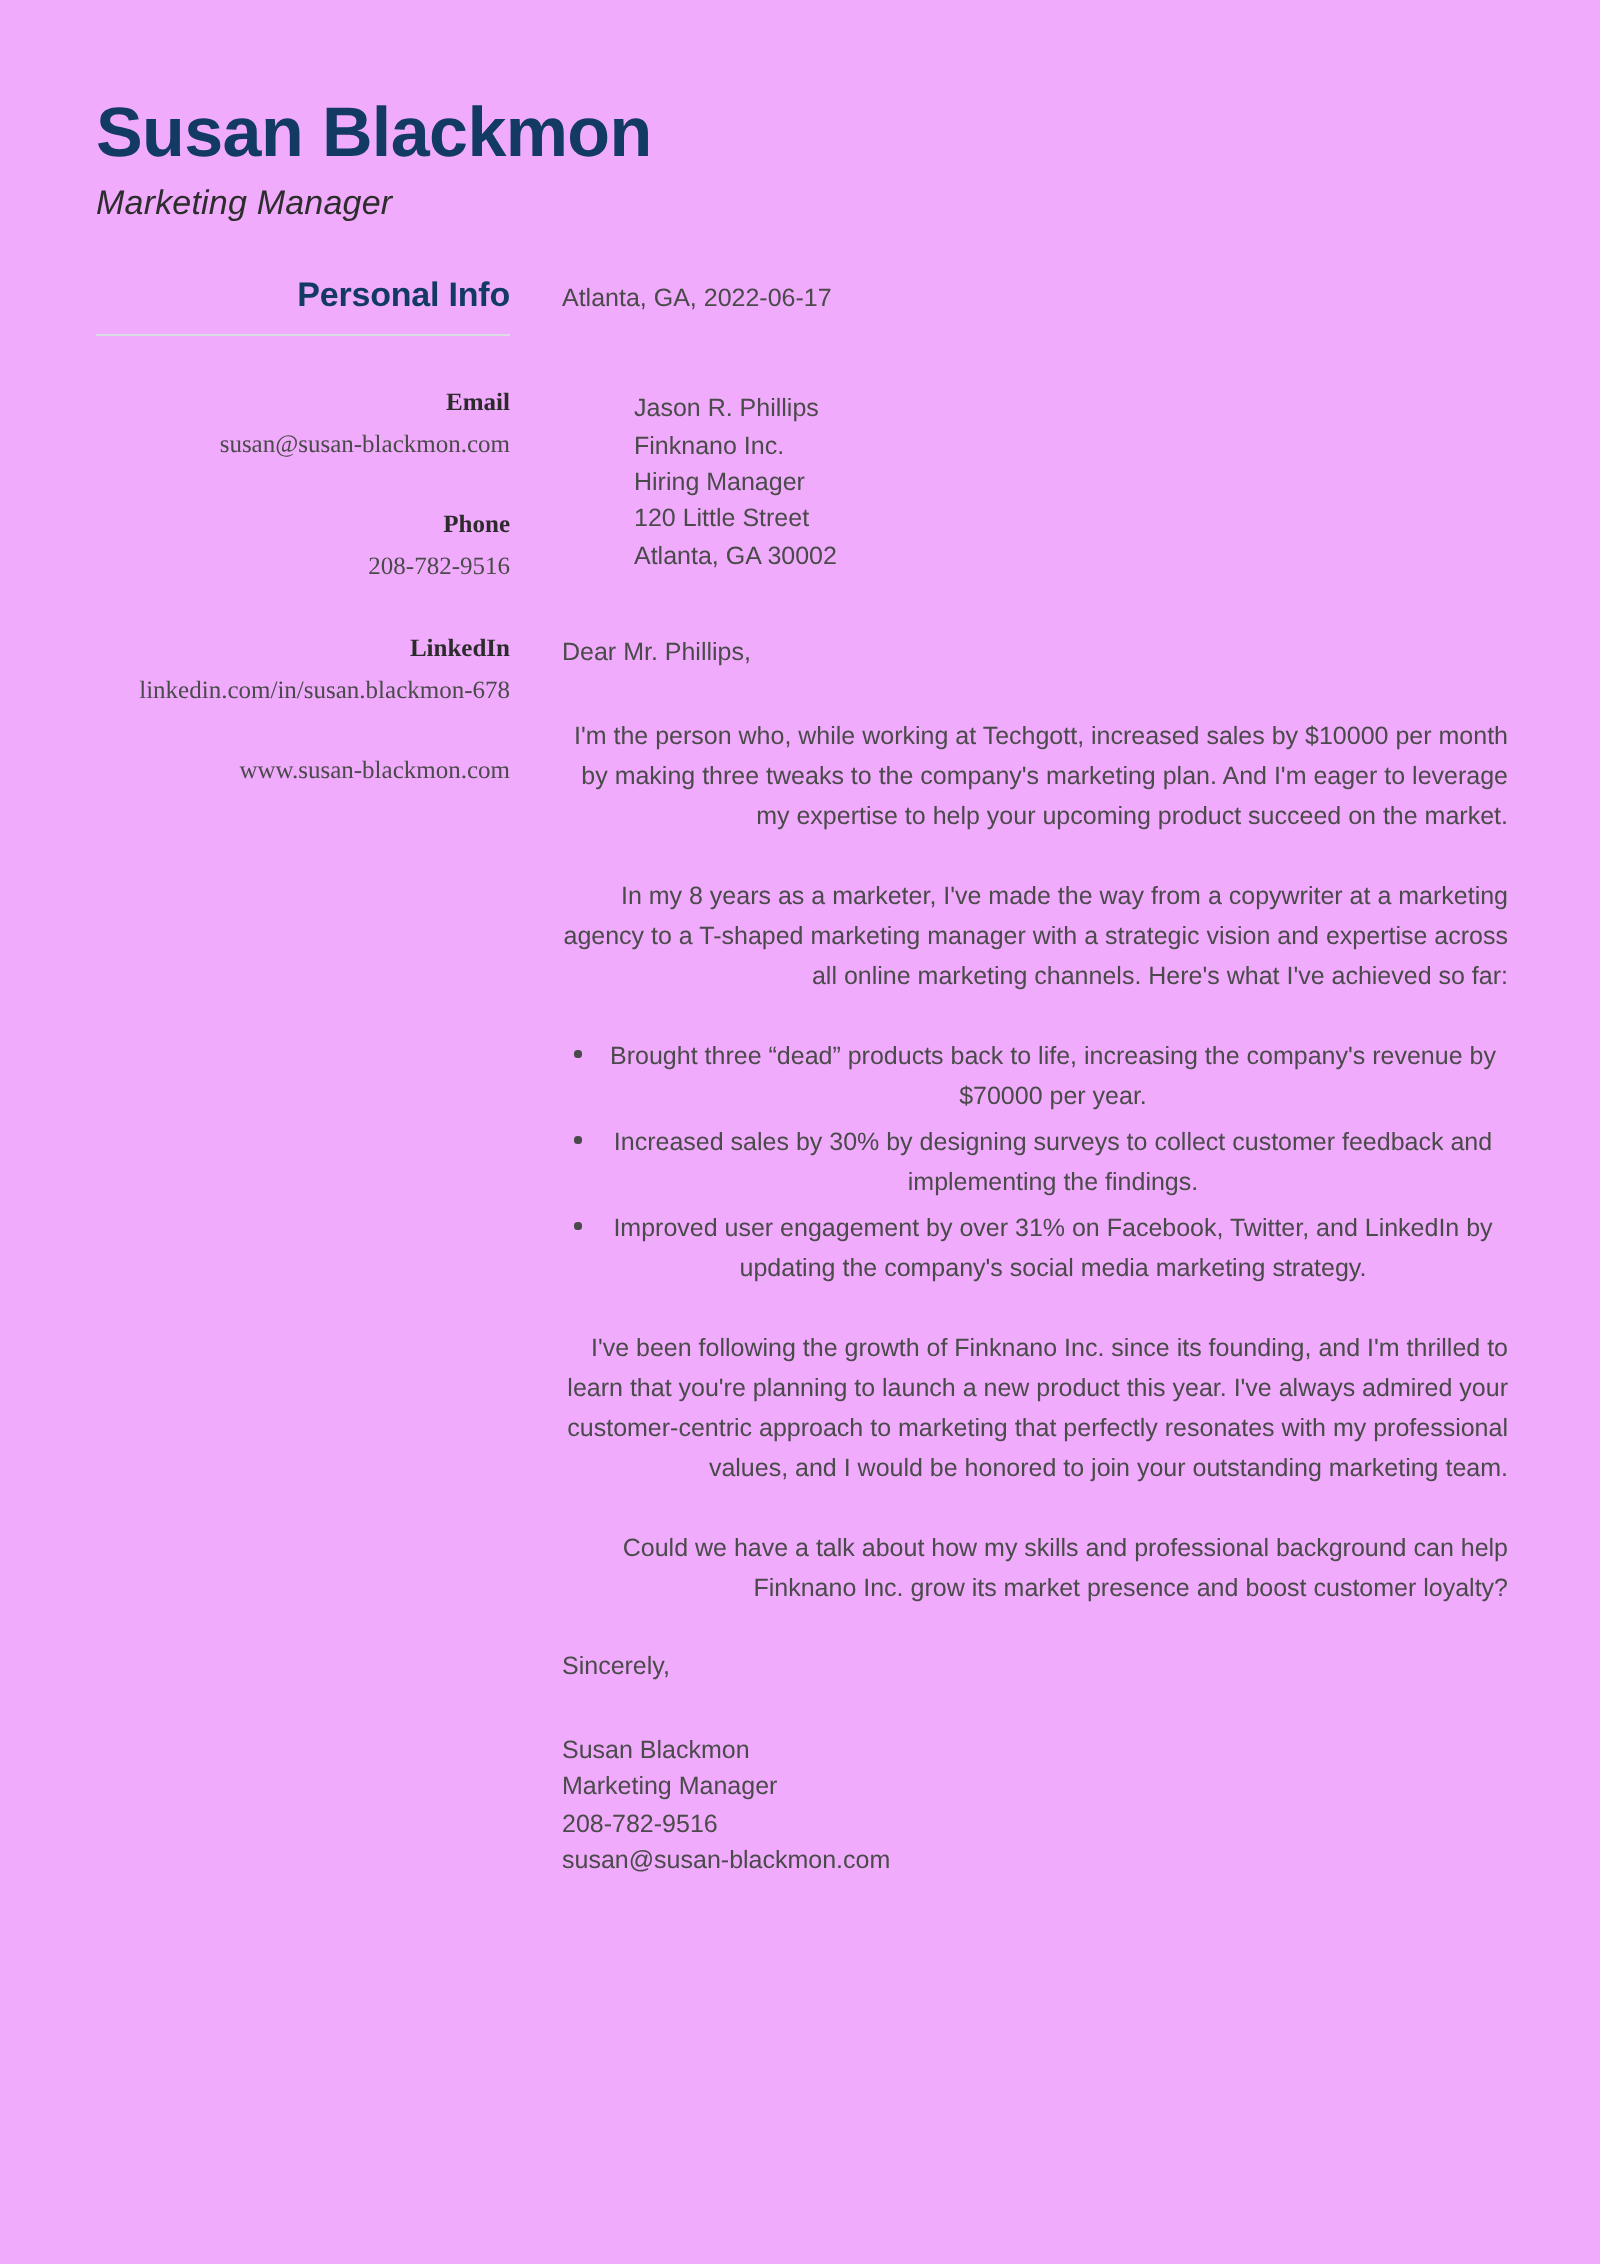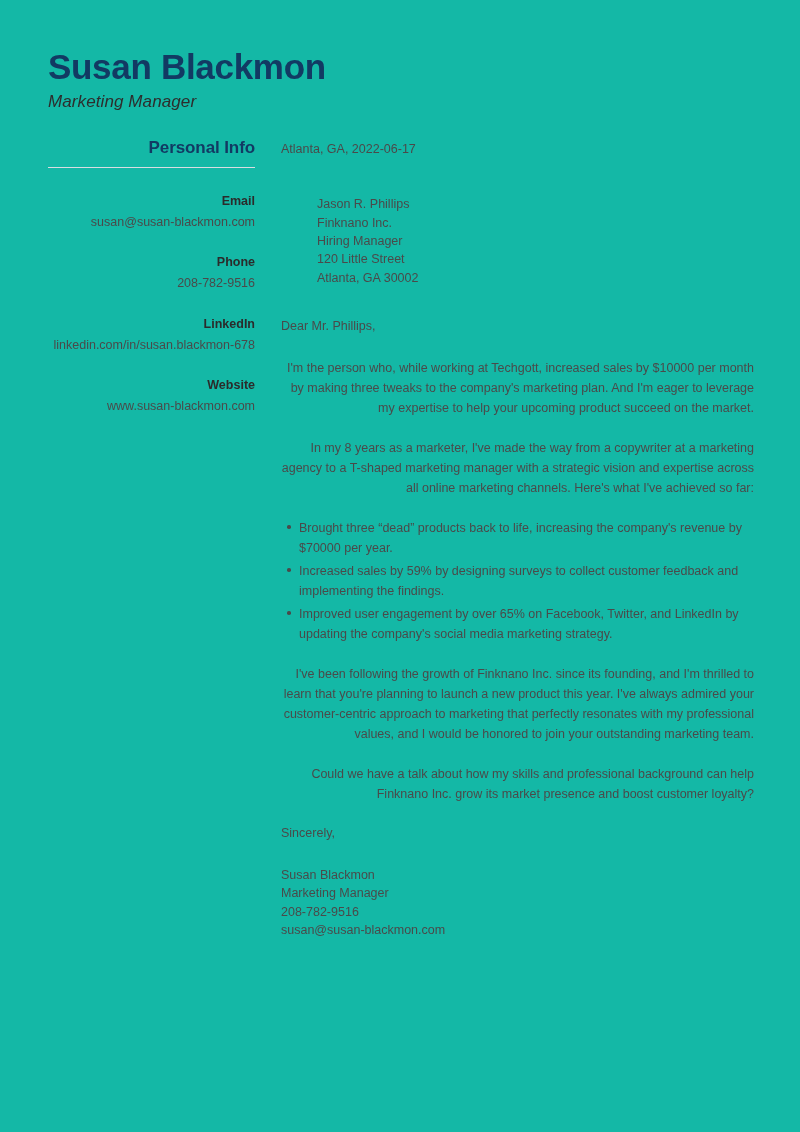--- a/index.html
+++ b/index.html
@@ -11,21 +11,21 @@
     width: 800px;
     height: 1132px;
     font-family: "Liberation Sans", sans-serif;
     color: #3f3f3f;
     -webkit-font-smoothing: antialiased;
   }
   .page {
     position: relative;
     width: 800px;
     height: 1132px;
-    background: #14b8a6;
+    background: #f0abfc;
     box-sizing: border-box;
     padding: 48px 46px 40px 48px;
   }
 
   
   .header {
     margin-bottom: 26px;
   }
   .full-name {
     font-size: 35px;
@@ -70,20 +70,21 @@
     margin: 0 0 9px 0;
   }
   .section-rule {
     border: 0;
     border-top: 1px solid #d9dde1;
     margin: 0 0 24px 0;
     width: 100%;
   }
   .contact-item {
     margin-bottom: 22px;
+    font-family: Liberation Serif, serif;
   }
   .contact-label {
     font-size: 12.5px;
     font-weight: bold;
     color: #2b2b2b;
     line-height: 1.5;
     margin-bottom: 2px;
   }
   .contact-value {
     font-size: 12.5px;
@@ -118,20 +119,21 @@
     font-size: 12.5px;
     color: #4a4a4a;
     line-height: 1.6;
     margin: 0 0 20px 0;
     text-align: right;
   }
   .achievements {
     margin: 0 0 20px 0;
     padding-left: 18px;
     list-style: none;
+    text-align: center;
   }
   .achievements li {
     position: relative;
     font-size: 12.5px;
     color: #4a4a4a;
     line-height: 1.6;
     margin-bottom: 3px;
     padding-left: 0;
   }
   .achievements li::before {
@@ -181,21 +183,20 @@
         <div class="contact-label">Phone</div>
         <div class="contact-value">208-782-9516</div>
       </div>
 
       <div class="contact-item">
         <div class="contact-label">LinkedIn</div>
         <div class="contact-value">linkedin.com/in/susan.blackmon-678</div>
       </div>
 
       <div class="contact-item">
-        <div class="contact-label">Website</div>
         <div class="contact-value">www.susan-blackmon.com</div>
       </div>
     </aside>
 
     <main class="main">
 
       <div class="letter-date">Atlanta, GA, 2022-06-17</div>
 
       <div class="recipient">
         <div>Jason R. Phillips</div>
@@ -206,22 +207,22 @@
       </div>
 
       <div class="salutation">Dear Mr. Phillips,</div>
 
       <p class="letter-para">I'm the person who, while working at Techgott, increased sales by $10000 per month by making three tweaks to the company's marketing plan. And I'm eager to leverage my expertise to help your upcoming product succeed on the market.</p>
 
       <p class="letter-para">In my 8 years as a marketer, I've made the way from a copywriter at a marketing agency to a T-shaped marketing manager with a strategic vision and expertise across all online marketing channels. Here's what I've achieved so far:</p>
 
       <ul class="achievements">
         <li>Brought three “dead” products back to life, increasing the company's revenue by $70000 per year.</li>
-        <li>Increased sales by 59% by designing surveys to collect customer feedback and implementing the findings.</li>
-        <li>Improved user engagement by over 65% on Facebook, Twitter, and LinkedIn by updating the company's social media marketing strategy.</li>
+        <li>Increased sales by 30% by designing surveys to collect customer feedback and implementing the findings.</li>
+        <li>Improved user engagement by over 31% on Facebook, Twitter, and LinkedIn by updating the company's social media marketing strategy.</li>
       </ul>
 
       <p class="letter-para">I've been following the growth of Finknano Inc. since its founding, and I'm thrilled to learn that you're planning to launch a new product this year. I've always admired your customer-centric approach to marketing that perfectly resonates with my professional values, and I would be honored to join your outstanding marketing team.</p>
 
       <p class="letter-para">Could we have a talk about how my skills and professional background can help Finknano Inc. grow its market presence and boost customer loyalty?</p>
 
       <div class="closing">Sincerely,</div>
 
       <div class="signature">
         <div>Susan Blackmon</div>

